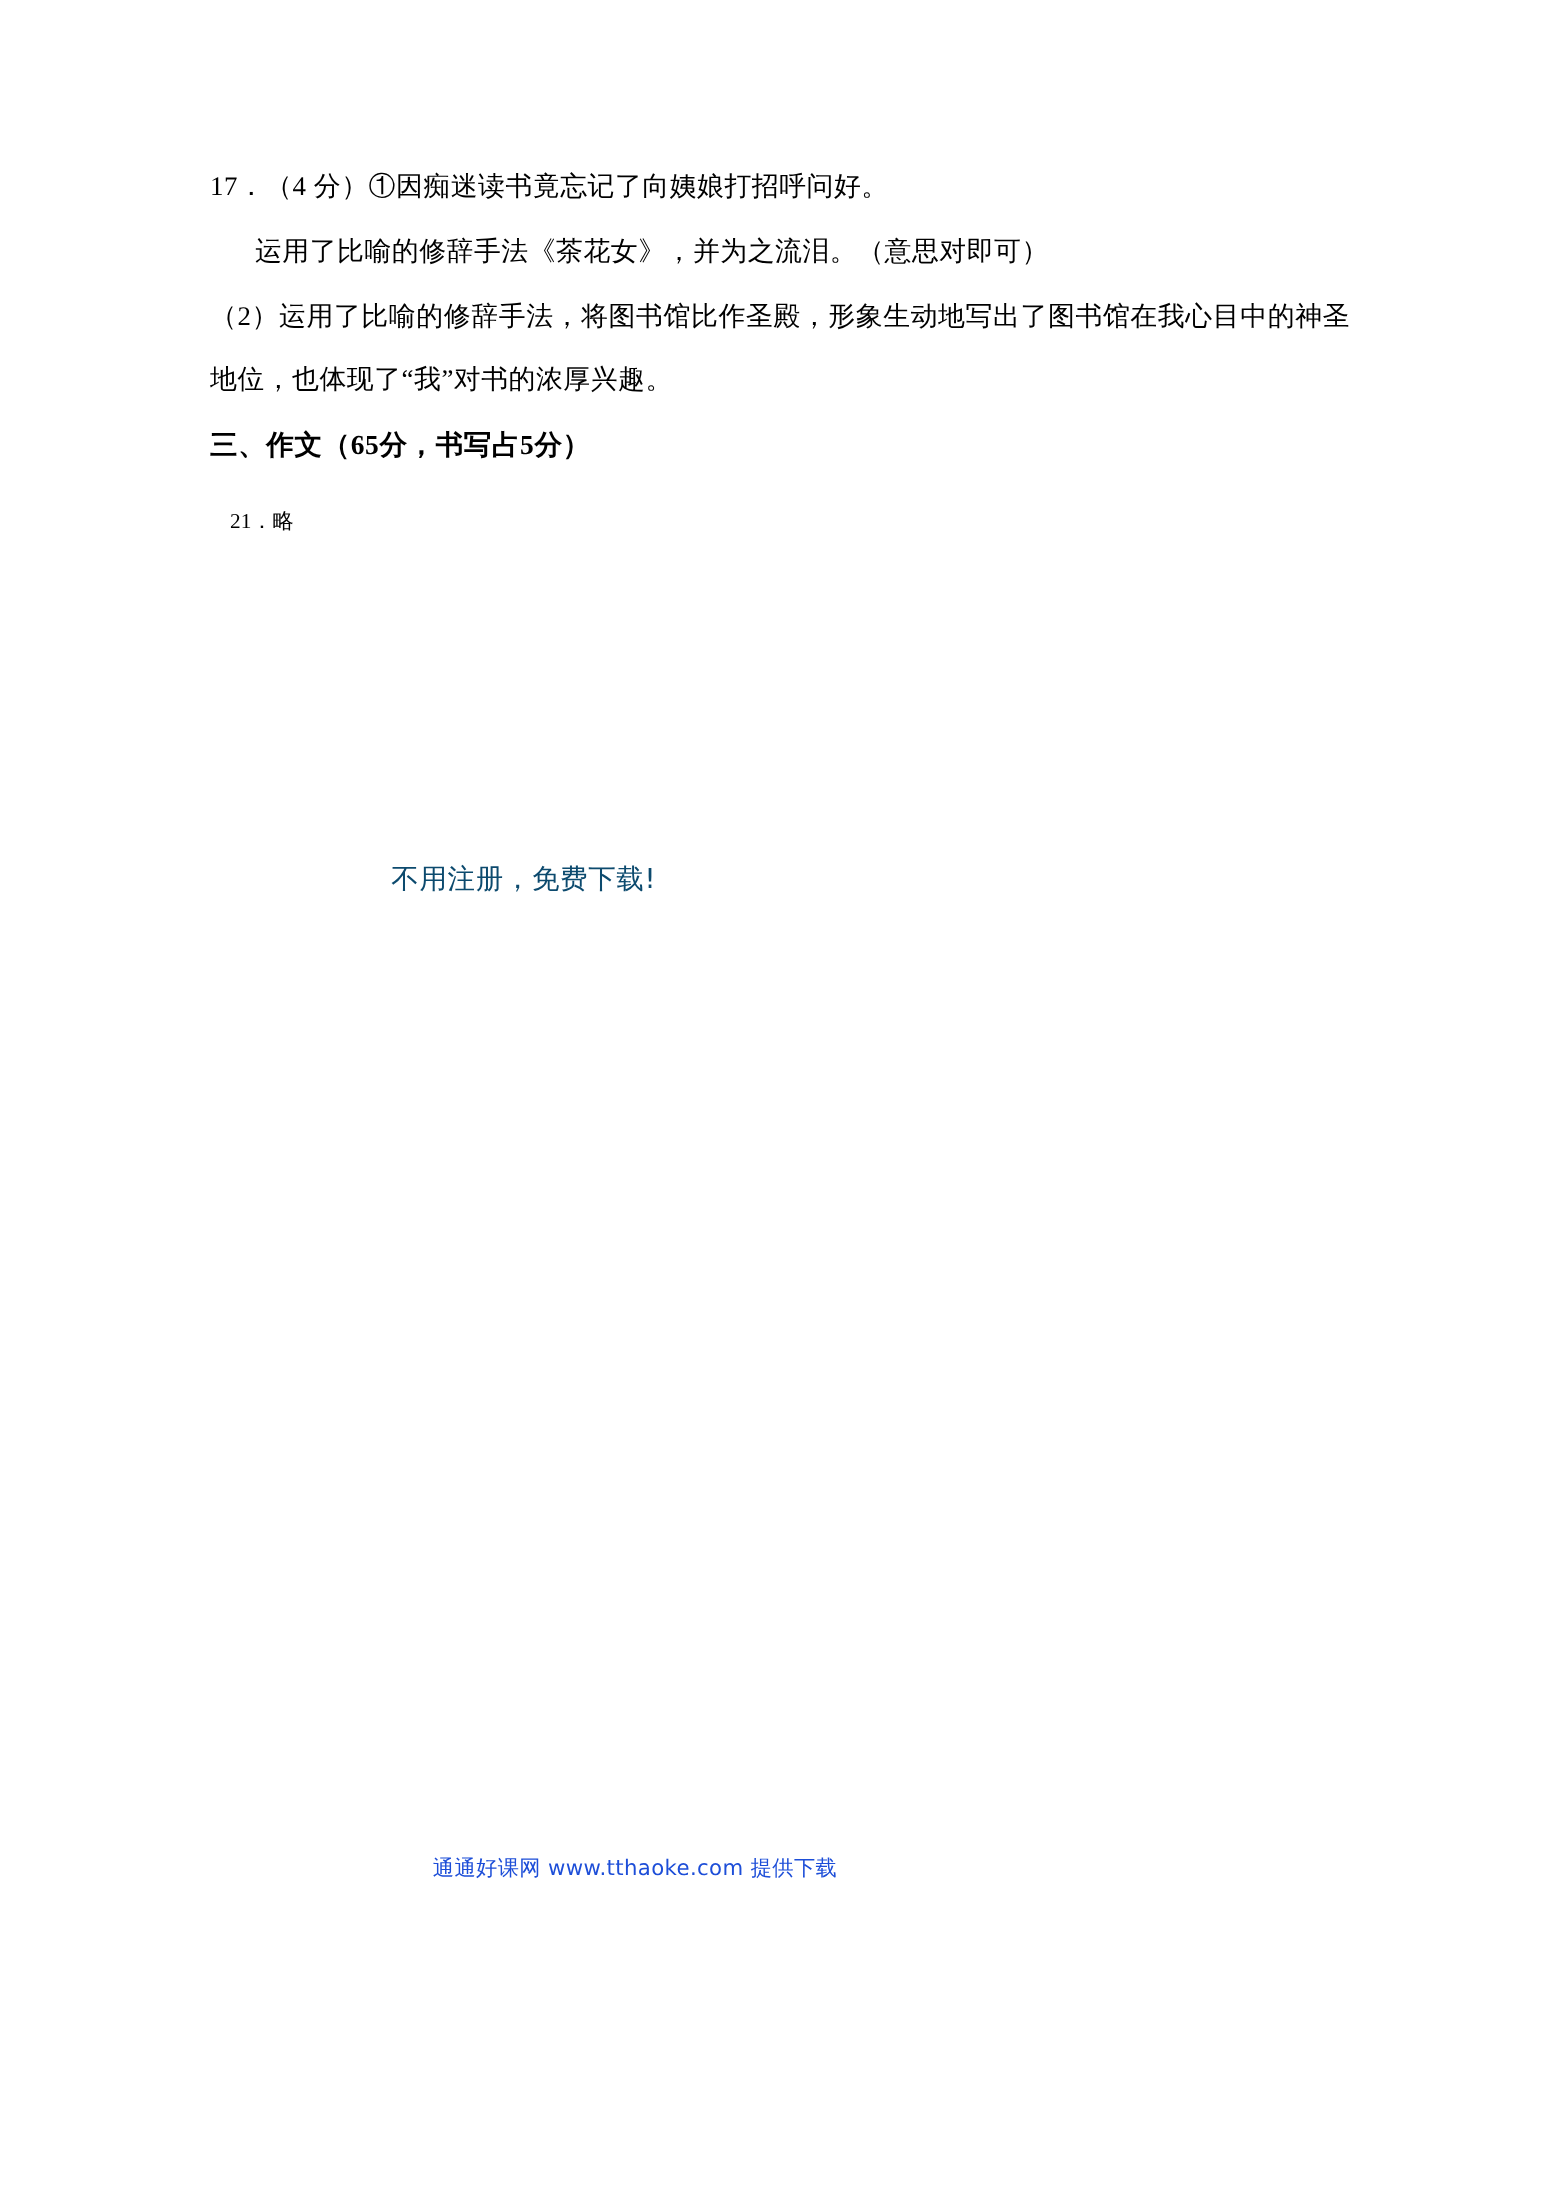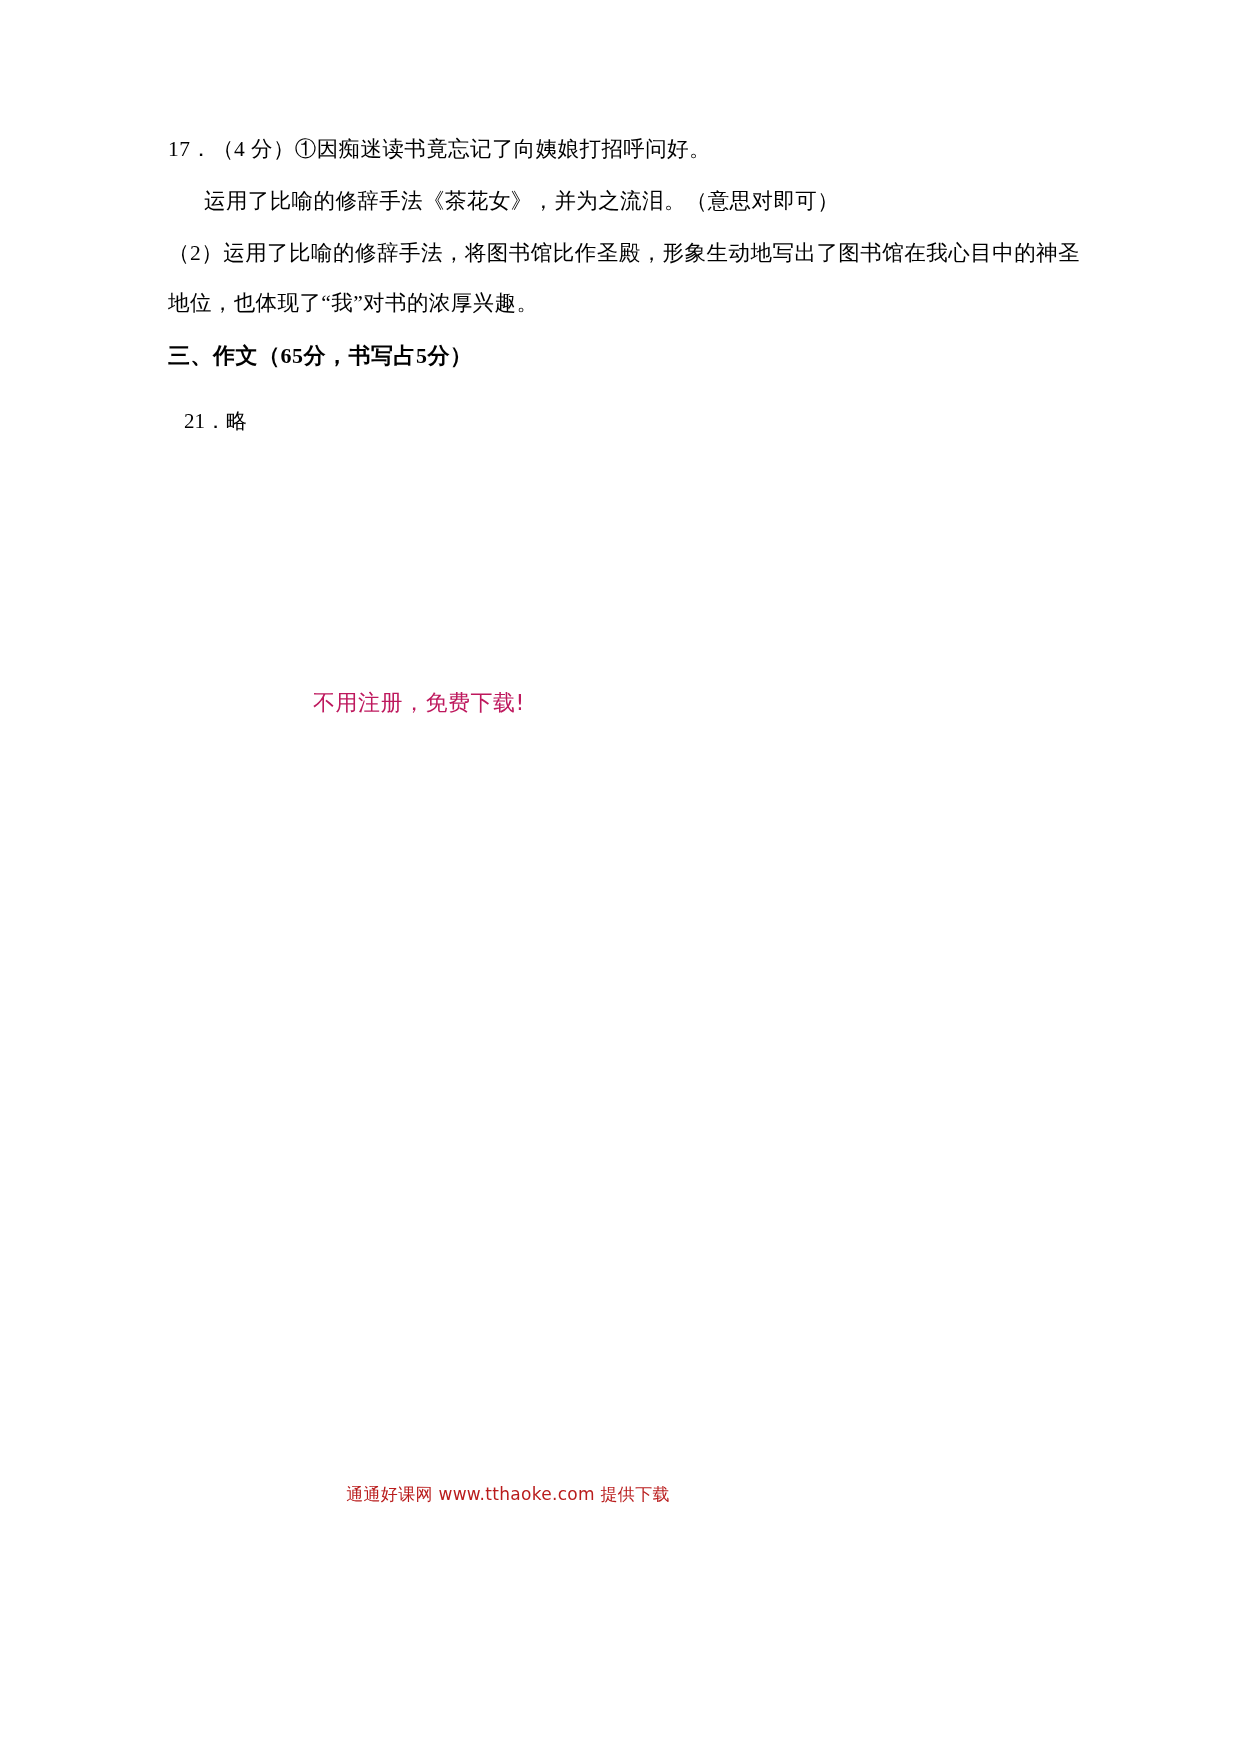--- a/index.html
+++ b/index.html
@@ -41,42 +41,42 @@
     margin-bottom: 2px;
   }
   .heading {
     font-size: 22px;
     line-height: 44px;
     font-weight: bold;
     margin: 6px 0 0 0;
     letter-spacing: 0.5px;
   }
   .ans-21 {
-    font-size: 21px;
+    font-size: 17px;
     line-height: 44px;
     text-indent: 16px;
   }
   .promo {
     position: absolute;
     left: 313px;
     top: 688px;
     font-size: 22px;
     font-family: "DejaVu Sans", "Liberation Sans", sans-serif;
     letter-spacing: 0.5px;
-    color: #be185d;
+    color: #0c4a6e;
   }
   .footer {
     position: absolute;
     left: 0;
     top: 1483px;
     width: 1016px;
     text-align: center;
     font-size: 17px;
     font-family: "DejaVu Sans", "Liberation Sans", sans-serif;
-    color: #b91c1c;
+    color: #1d4ed8;
     letter-spacing: 0.3px;
   }
 </style>
 </head>
 <body>
 
 <div class="page">
 
   <div class="content">
 

